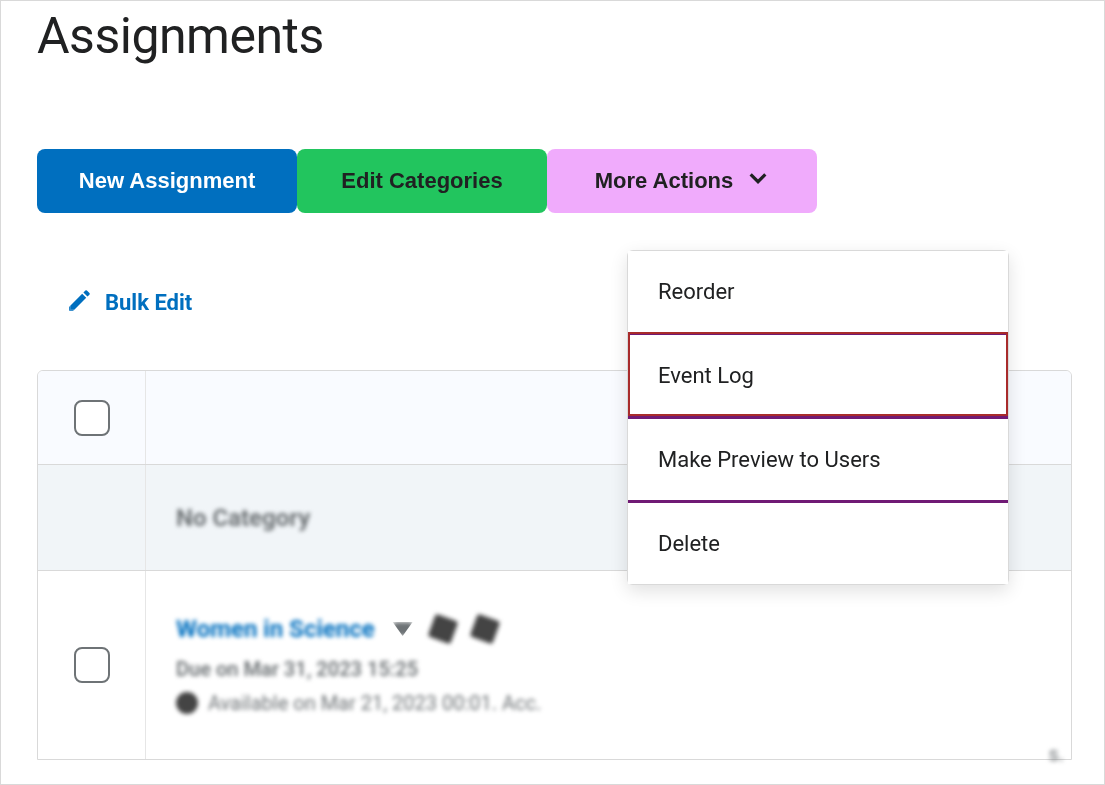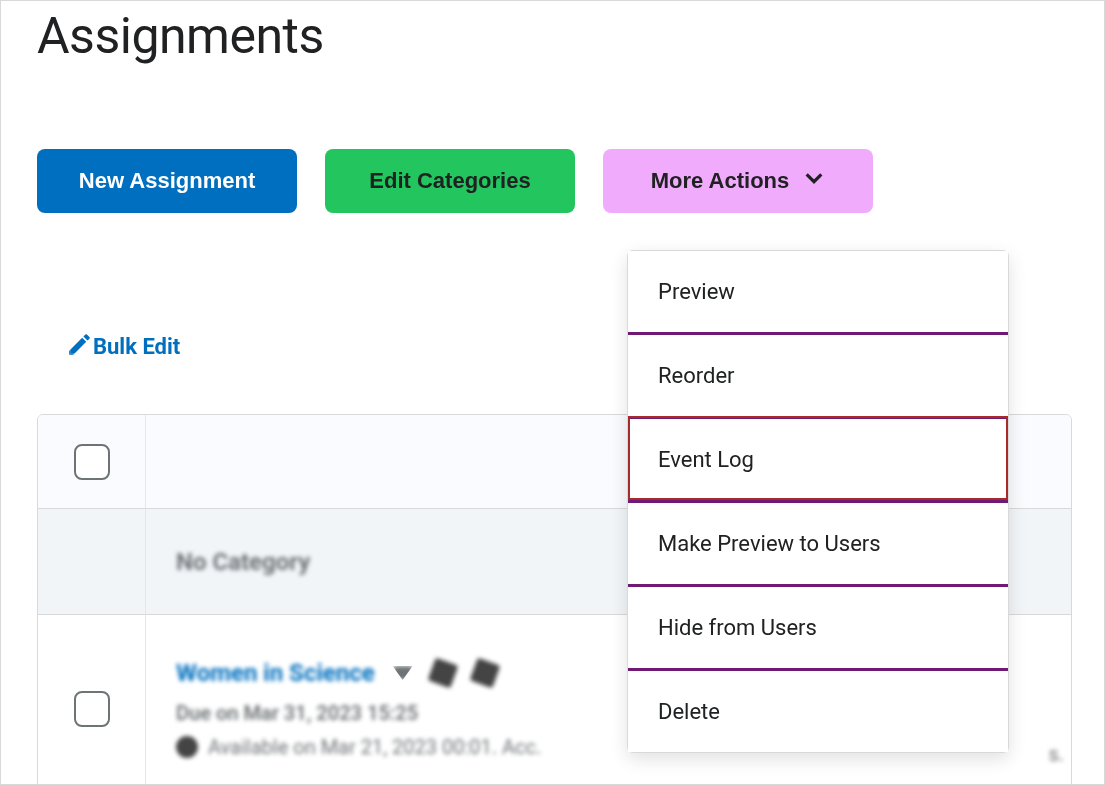--- a/index.html
+++ b/index.html
@@ -23,22 +23,21 @@
   .page-title {
     font-size: 50px;
     font-weight: 400;
     letter-spacing: -0.5px;
     margin-top: 6px;
     margin-bottom: 84px;
     color: #202122;
   }
   .button-row {
     display: flex;
-    gap: 28px;
-    margin-bottom: 118px;
+    margin-bottom: 74px;
   }
   .btn {
     display: inline-flex;
     align-items: center;
     justify-content: center;
     gap: 14px;
     font-size: 22px;
     font-weight: 600;
     padding: 18px 30px;
     border-radius: 8px;
@@ -64,20 +63,21 @@
   .chevron-down-icon svg {
     width: 22px;
     height: 22px;
     stroke: #202122;
     stroke-width: 3.5;
     fill: none;
   }
   .bulk-row {
     display: flex;
     align-items: center;
+    gap: 12px;
     margin-left: 30px;
     margin-bottom: 53px;
   }
   .pencil-icon svg {
     width: 26px;
     height: 26px;
   }
   .bulk-link {
     font-size: 22px;
     font-weight: 700;
@@ -281,19 +281,17 @@
           <span>Available on Mar 21, 2023 00:01. Acc.</span>
         </div>
       </div>
     </div>
   </div>
 </div>
 
 <span class="avail-trail">s.</span>
 
 <div class="dropdown">
-  <div class="dropdown-item">Preview</div>
   <div class="dropdown-item">Reorder</div>
   <div class="dropdown-item highlighted">Event Log</div>
   <div class="dropdown-item">Make Preview to Users</div>
-  <div class="dropdown-item">Hide from Users</div>
   <div class="dropdown-item">Delete</div>
 </div>
 
 </body></html>

